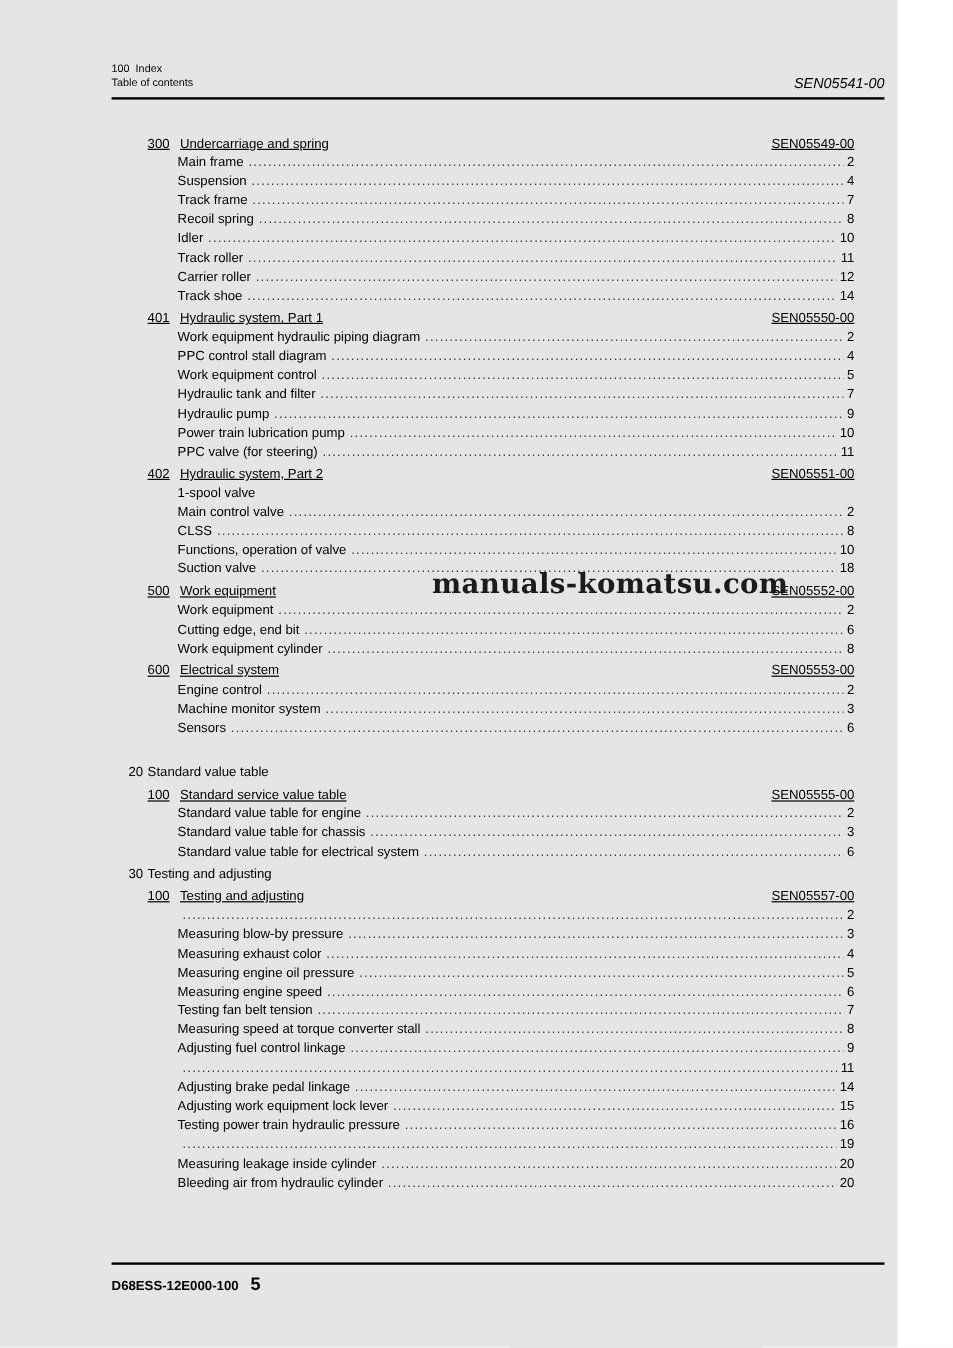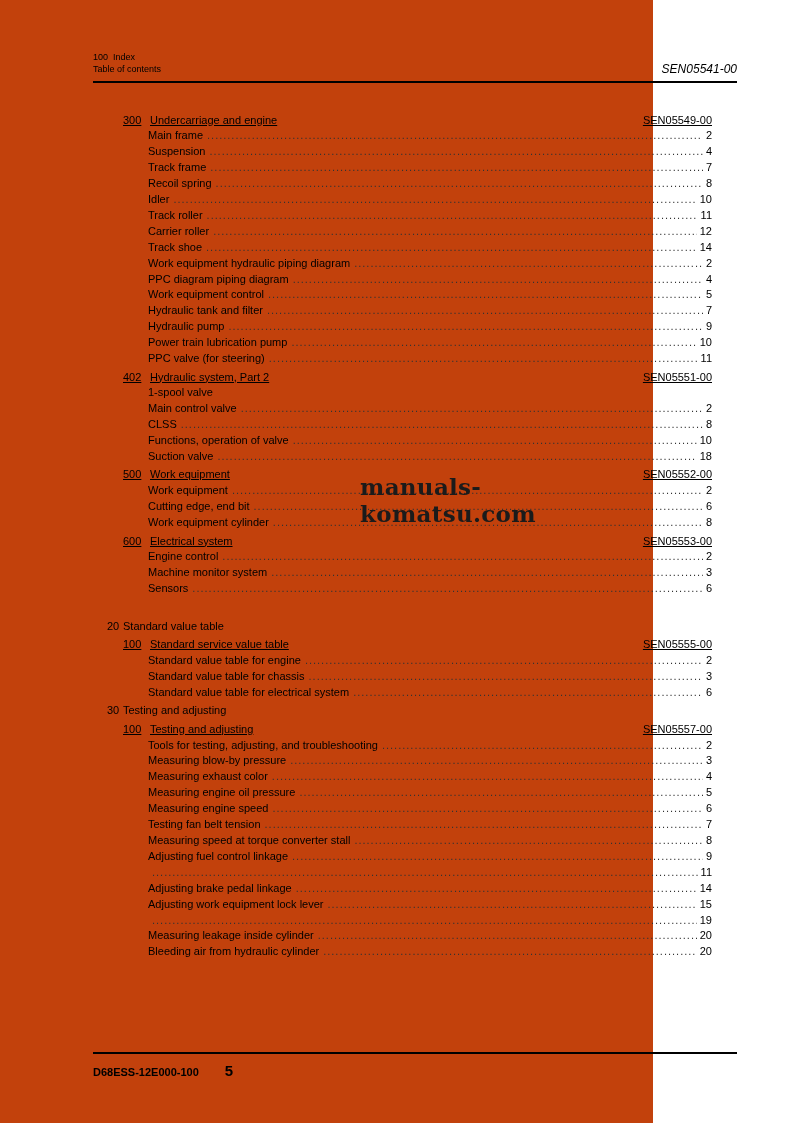--- a/index.html
+++ b/index.html
@@ -7,23 +7,23 @@
     padding: 0;
     background: #ffffff;
     width: 794px;
     height: 1123px;
     overflow: hidden;
     font-family: "Liberation Sans", sans-serif;
     color: #000000;
   }
   .page {
     position: relative;
-    width: 653px;
+    width: 748px;
     height: 1123px;
-    background: #c2410c;
+    background: #e5e5e5;
   }
 
   
   .header {
     position: absolute;
     left: 93px;
     width: 644px;
     top: 52px;
     display: flex;
     justify-content: space-between;
@@ -104,21 +104,21 @@
     display: flex;
     align-items: baseline;
   }
   .footer-model {
     font-size: 11px;
     font-weight: bold;
   }
   .footer-right {
     display: flex;
     align-items: baseline;
-    gap: 26px;
+    gap: 10px;
   }
   .footer-ref {
     font-size: 11px;
     font-weight: bold;
   }
   .footer-page {
     font-size: 15px;
     font-weight: bold;
   }
 </style>
@@ -132,21 +132,21 @@
       <div class="h-small">100  Index</div>
       <div class="h-small">Table of contents</div>
     </div>
     <div class="header-code">SEN05541-00</div>
   </div>
   <div class="rule header-rule"></div>
 
   <div class="toc">
       <div class="row group">
         <span class="grp-num">300</span>
-        <span class="grp-title">Undercarriage and engine</span>
+        <span class="grp-title">Undercarriage and spring</span>
         <span class="flex-fill"></span>
         <span class="grp-code">SEN05549-00</span>
       </div>
       <div class="row item">
         <span class="item-title">Main frame</span>
         <span class="dots"></span>
         <span class="item-page">2</span>
       </div>
       <div class="row item">
         <span class="item-title">Suspension</span>
@@ -176,27 +176,33 @@
       <div class="row item">
         <span class="item-title">Carrier roller</span>
         <span class="dots"></span>
         <span class="item-page">12</span>
       </div>
       <div class="row item">
         <span class="item-title">Track shoe</span>
         <span class="dots"></span>
         <span class="item-page">14</span>
       </div>
+      <div class="row group">
+        <span class="grp-num">401</span>
+        <span class="grp-title">Hydraulic system, Part 1</span>
+        <span class="flex-fill"></span>
+        <span class="grp-code">SEN05550-00</span>
+      </div>
       <div class="row item">
         <span class="item-title">Work equipment hydraulic piping diagram</span>
         <span class="dots"></span>
         <span class="item-page">2</span>
       </div>
       <div class="row item">
-        <span class="item-title">PPC diagram piping diagram</span>
+        <span class="item-title">PPC control stall diagram</span>
         <span class="dots"></span>
         <span class="item-page">4</span>
       </div>
       <div class="row item">
         <span class="item-title">Work equipment control</span>
         <span class="dots"></span>
         <span class="item-page">5</span>
       </div>
       <div class="row item">
         <span class="item-title">Hydraulic tank and filter</span>
@@ -319,21 +325,20 @@
         <span class="sec-num">30</span>
         <span class="sec-title">Testing and adjusting</span>
       </div>
       <div class="row group">
         <span class="grp-num">100</span>
         <span class="grp-title">Testing and adjusting</span>
         <span class="flex-fill"></span>
         <span class="grp-code">SEN05557-00</span>
       </div>
       <div class="row item">
-        <span class="item-title">Tools for testing, adjusting, and troubleshooting</span>
         <span class="dots"></span>
         <span class="item-page">2</span>
       </div>
       <div class="row item">
         <span class="item-title">Measuring blow-by pressure</span>
         <span class="dots"></span>
         <span class="item-page">3</span>
       </div>
       <div class="row item">
         <span class="item-title">Measuring exhaust color</span>
@@ -371,20 +376,25 @@
       </div>
       <div class="row item">
         <span class="item-title">Adjusting brake pedal linkage</span>
         <span class="dots"></span>
         <span class="item-page">14</span>
       </div>
       <div class="row item">
         <span class="item-title">Adjusting work equipment lock lever</span>
         <span class="dots"></span>
         <span class="item-page">15</span>
+      </div>
+      <div class="row item">
+        <span class="item-title">Testing power train hydraulic pressure</span>
+        <span class="dots"></span>
+        <span class="item-page">16</span>
       </div>
       <div class="row item">
         <span class="dots"></span>
         <span class="item-page">19</span>
       </div>
       <div class="row item">
         <span class="item-title">Measuring leakage inside cylinder</span>
         <span class="dots"></span>
         <span class="item-page">20</span>
       </div>

